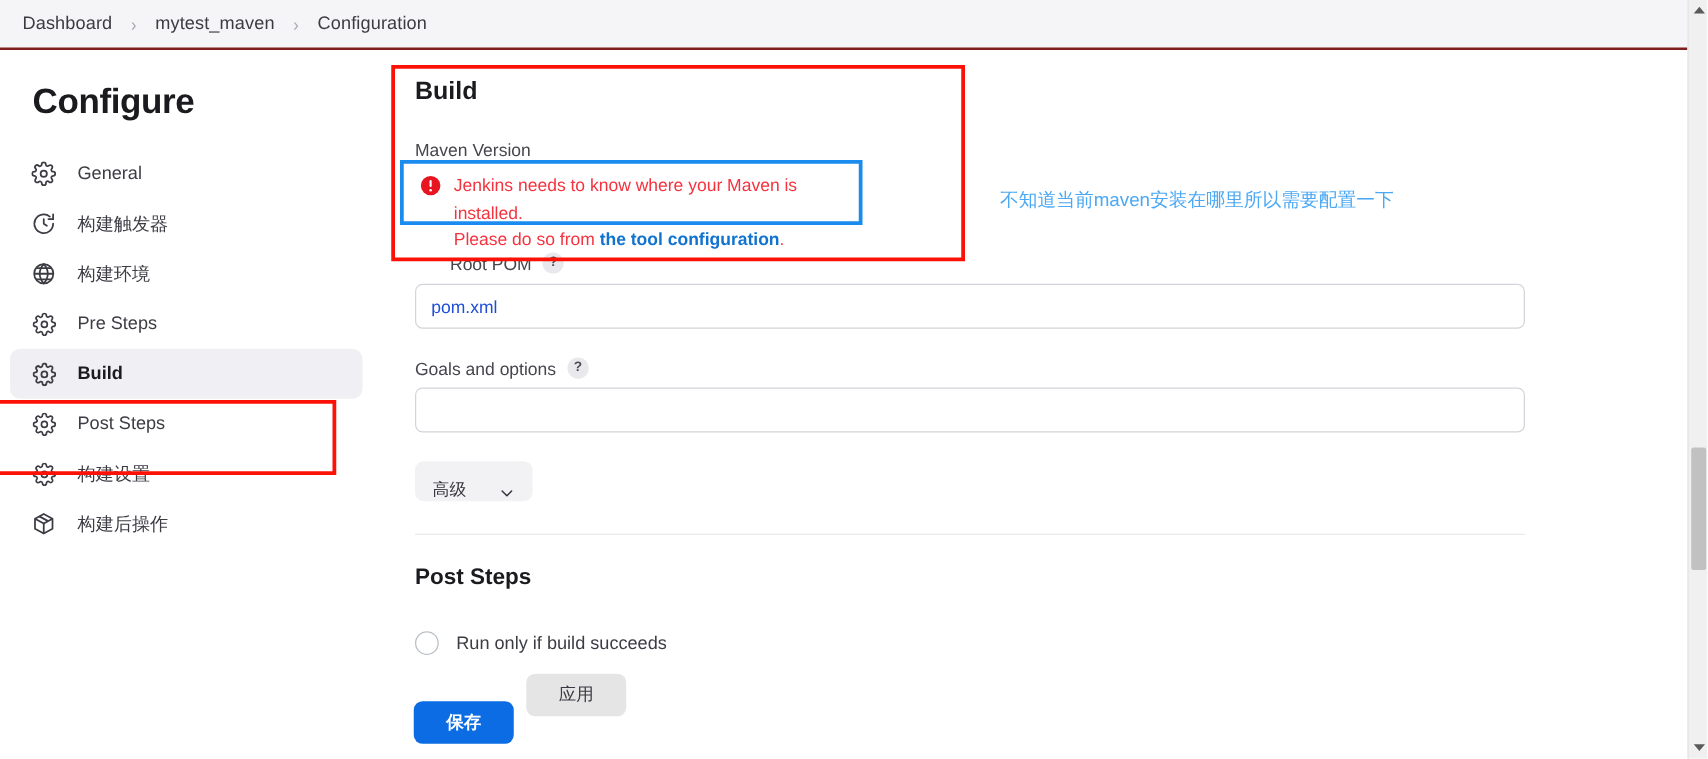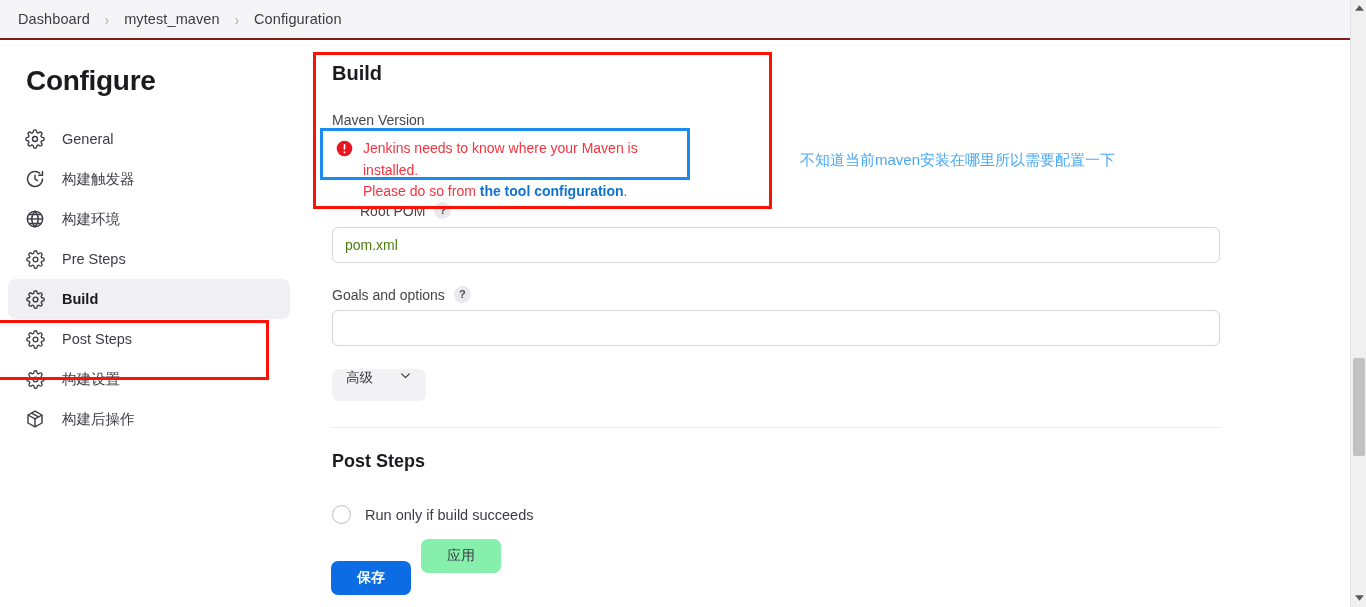--- a/index.html
+++ b/index.html
@@ -46,25 +46,25 @@
   .main { position: absolute; left: 306px; top: 40px; width: 1044px; height: 567px; background: #fff; overflow: hidden; }
   .section-title { font-size: 20px; font-weight: bold; color: #1b1b1f; padding: 22px 0 0 26px; }
   .field-label { font-size: 14px; color: #45454d; display: flex; align-items: center; gap: 9px; }
   .help-badge {
     width: 17px; height: 17px; border-radius: 50%; background: #e9e9ed; color: #4a4a52;
     font-size: 11px; font-weight: bold; display: inline-flex; align-items: center;
     justify-content: center; cursor: pointer; line-height: 1;
   }
   .text-input {
     width: 888px; height: 36px; border: 1px solid #d4d4da; border-radius: 6px;
-    background: #fff; font-size: 14px; color: #4d7c0f; padding: 0 12px;
+    background: #fff; font-size: 14px; color: #1d4ed8; padding: 0 12px;
     font-family: "Liberation Sans", sans-serif; outline: none;
   }
   .advanced-btn {
-    display: inline-flex; align-items: flex-start; gap: 26px; height: 32px; padding: 0 14px;
+    display: inline-flex; align-items: flex-end; gap: 26px; height: 32px; padding: 0 14px;
     background: #f2f2f5; border: none; border-radius: 7px; cursor: pointer;
     font-size: 13.5px; color: #34343c; font-family: "Liberation Sans", sans-serif;
   }
   .divider { width: 888px; height: 1px; background: #eaeaee; }
   .post-title { font-size: 18px; font-weight: bold; color: #1b1b1f; }
   .radio-row { display: flex; align-items: center; gap: 14px; cursor: pointer; }
   .radio-circle { width: 19px; height: 19px; border-radius: 50%; border: 1.6px solid #b9c0c6; background: #fff; }
   .radio-label { font-size: 14.5px; color: #3c3c44; }
 
   
@@ -78,21 +78,21 @@
     position: absolute; left: 306px; bottom: 0; width: 1044px; height: 62px;
     background: linear-gradient(to bottom, rgba(255,255,255,0) 0%, #ffffff 55%);
     pointer-events: none;
   }
   .footer-bar { position: absolute; left: 331px; bottom: 12px; display: flex; gap: 10px; align-items: center; }
   .btn {
     height: 34px; padding: 0 26px; border: none; border-radius: 7px; cursor: pointer;
     font-size: 14px; font-family: "Liberation Sans", sans-serif; font-weight: bold;
   }
   .btn-primary { background: #0b6ce4; color: #fff; margin-top: 44px; }
-  .btn-secondary { background: #86efac; color: #3a3a42; font-weight: normal; }
+  .btn-secondary { background: #e5e5e5; color: #3a3a42; font-weight: normal; }
 
   
   .anno-rect { position: absolute; border: 3px solid #fb1105; pointer-events: none; }
   .anno-rect.blue { border: 3px solid #1a8cf0; }
   .anno-text {
     position: absolute; font-size: 15px; color: #4aa8f5; white-space: nowrap;
     font-family: "Liberation Sans", sans-serif; pointer-events: none;
   }
 
   

